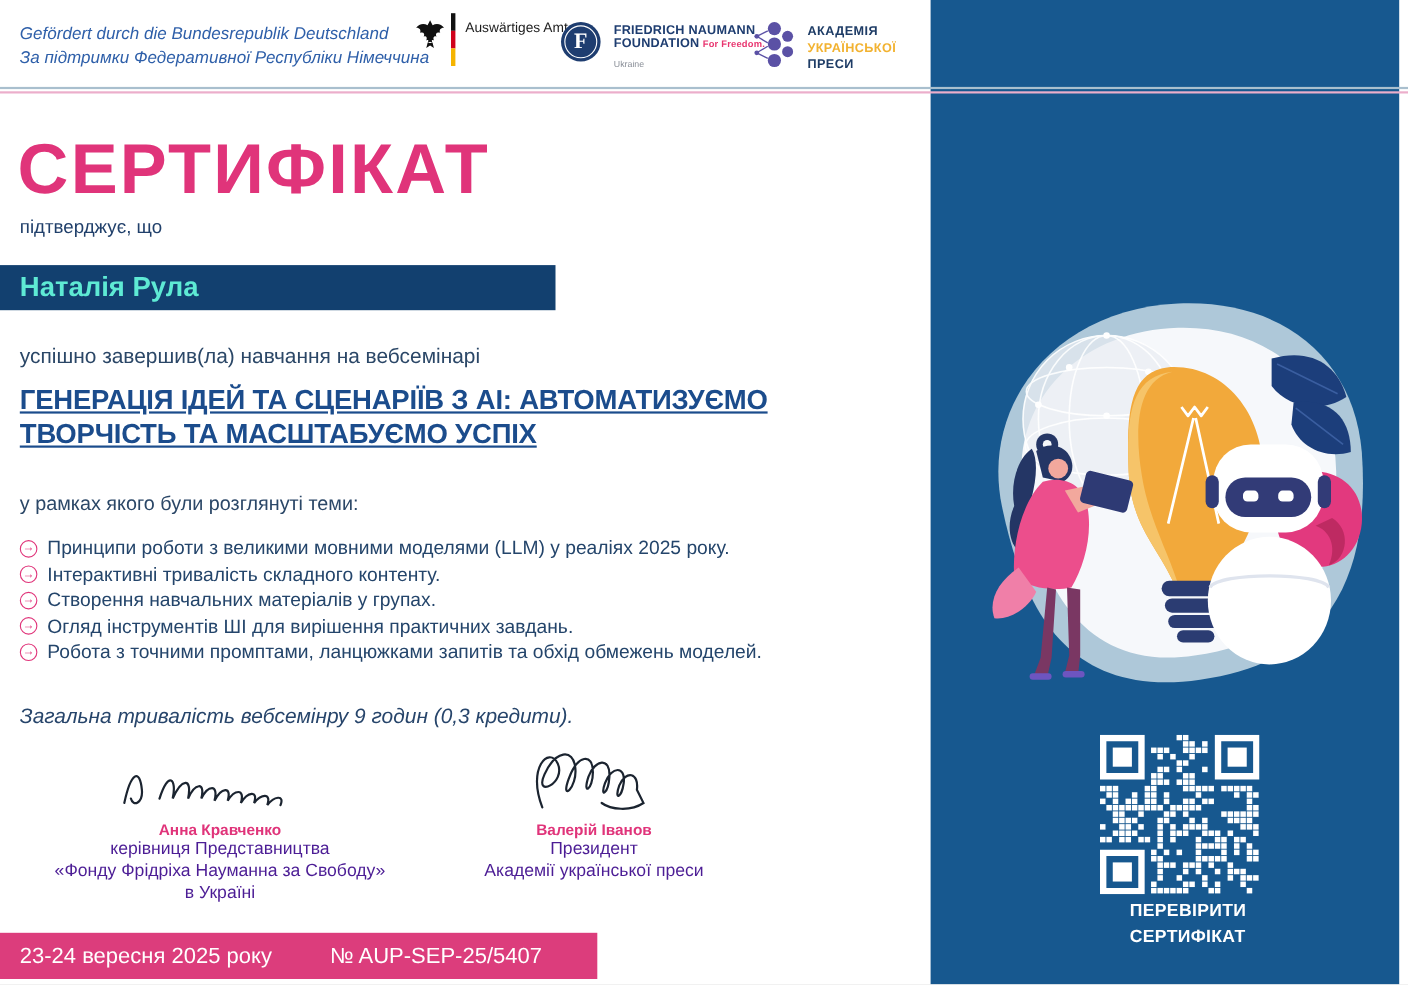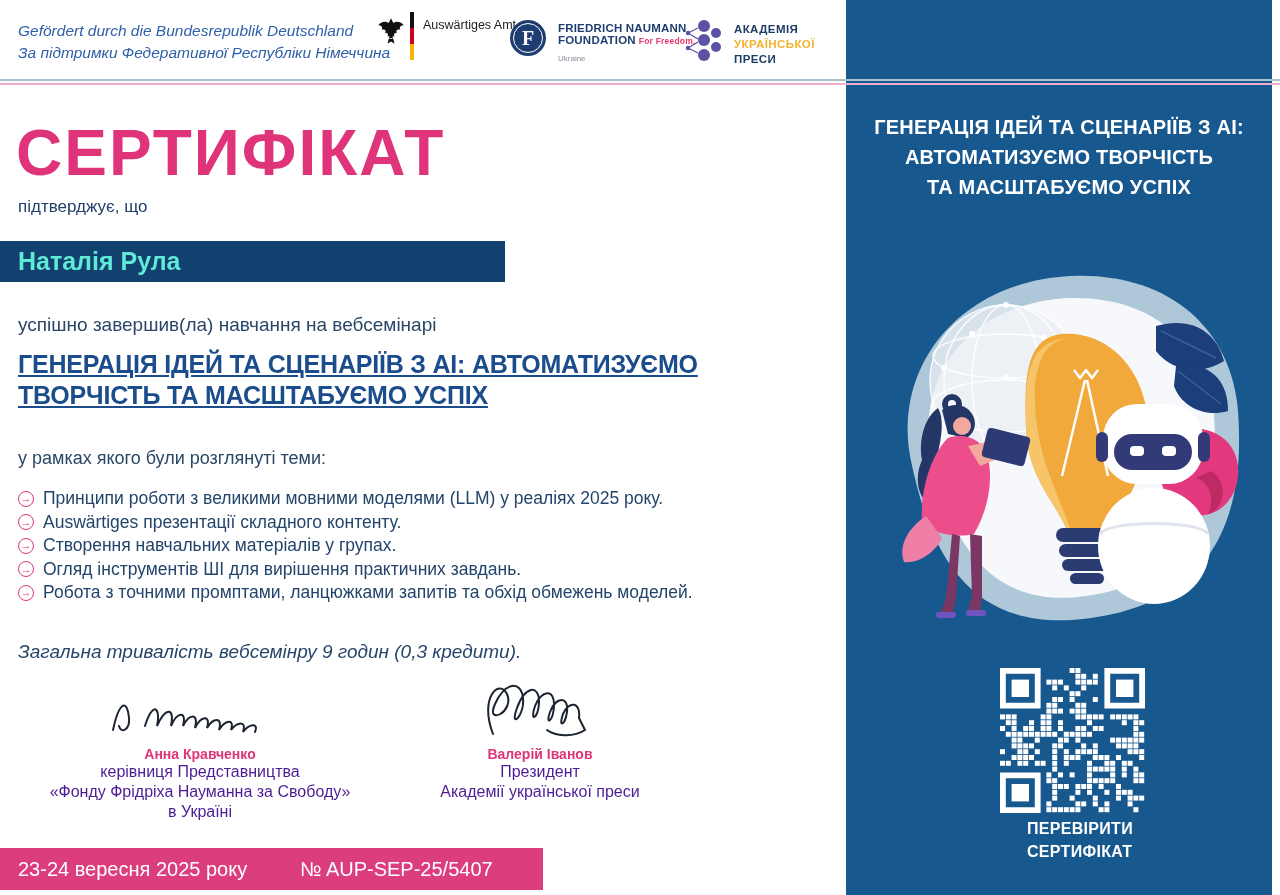--- a/index.html
+++ b/index.html
@@ -148,21 +148,21 @@
 
   <div class="topics-intro">у рамках якого були розглянуті теми:</div>
 
   <ul class="topics">
     <li>
         <span class="bullet">→</span>
         <span>Принципи роботи з великими мовними моделями (LLM) у реаліях 2025 року.</span>
       </li>
     <li>
         <span class="bullet">→</span>
-        <span>Auswärtiges презентації складного контенту.</span>
+        <span>Інтерактивні тривалість складного контенту.</span>
       </li>
     <li>
         <span class="bullet">→</span>
         <span>Створення навчальних матеріалів у групах.</span>
       </li>
     <li>
         <span class="bullet">→</span>
         <span>Огляд інструментів ШІ для вирішення практичних завдань.</span>
       </li>
     <li>
@@ -191,25 +191,20 @@
     <div class="sig-role">Президент</div>
     <div class="sig-role">Академії української преси</div>
   </div>
 
   <div class="bottom-bar">
     <span class="date">23-24 вересня 2025 року</span>
     <span class="number">№ AUP-SEP-25/5407</span>
   </div>
 
   <div class="sidebar">
-    <div class="side-title">
-      <div>ГЕНЕРАЦІЯ ІДЕЙ ТА СЦЕНАРІЇВ З АІ:</div>
-      <div>АВТОМАТИЗУЄМО ТВОРЧІСТЬ</div>
-      <div>ТА МАСШТАБУЄМО УСПІХ</div>
-    </div>
 
     <svg class="illus" width="406" height="400" viewBox="0 0 406 400">
 
       <path d="M55,215 C35,120 105,35 215,30 C310,26 375,80 382,165 C390,275 355,355 235,372 C115,389 75,310 55,215 Z" fill="#aec8d9"></path>
 
       <path d="M75,205 C60,125 120,55 215,52 C295,50 352,98 358,170 C365,265 335,335 230,350 C128,365 90,285 75,205 Z" fill="#f6f8fb"></path>
 
       <path d="M300,80 C335,70 360,85 368,115 C345,130 315,125 300,105 Z" fill="#1c3e7b"></path>
       <path d="M320,120 C355,115 372,135 372,165 C348,172 325,160 318,140 Z" fill="#1c3e7b"></path>
       <path d="M305,85 L360,112 M322,125 L365,158" stroke="#3a5ea0" stroke-width="1.5"></path>

